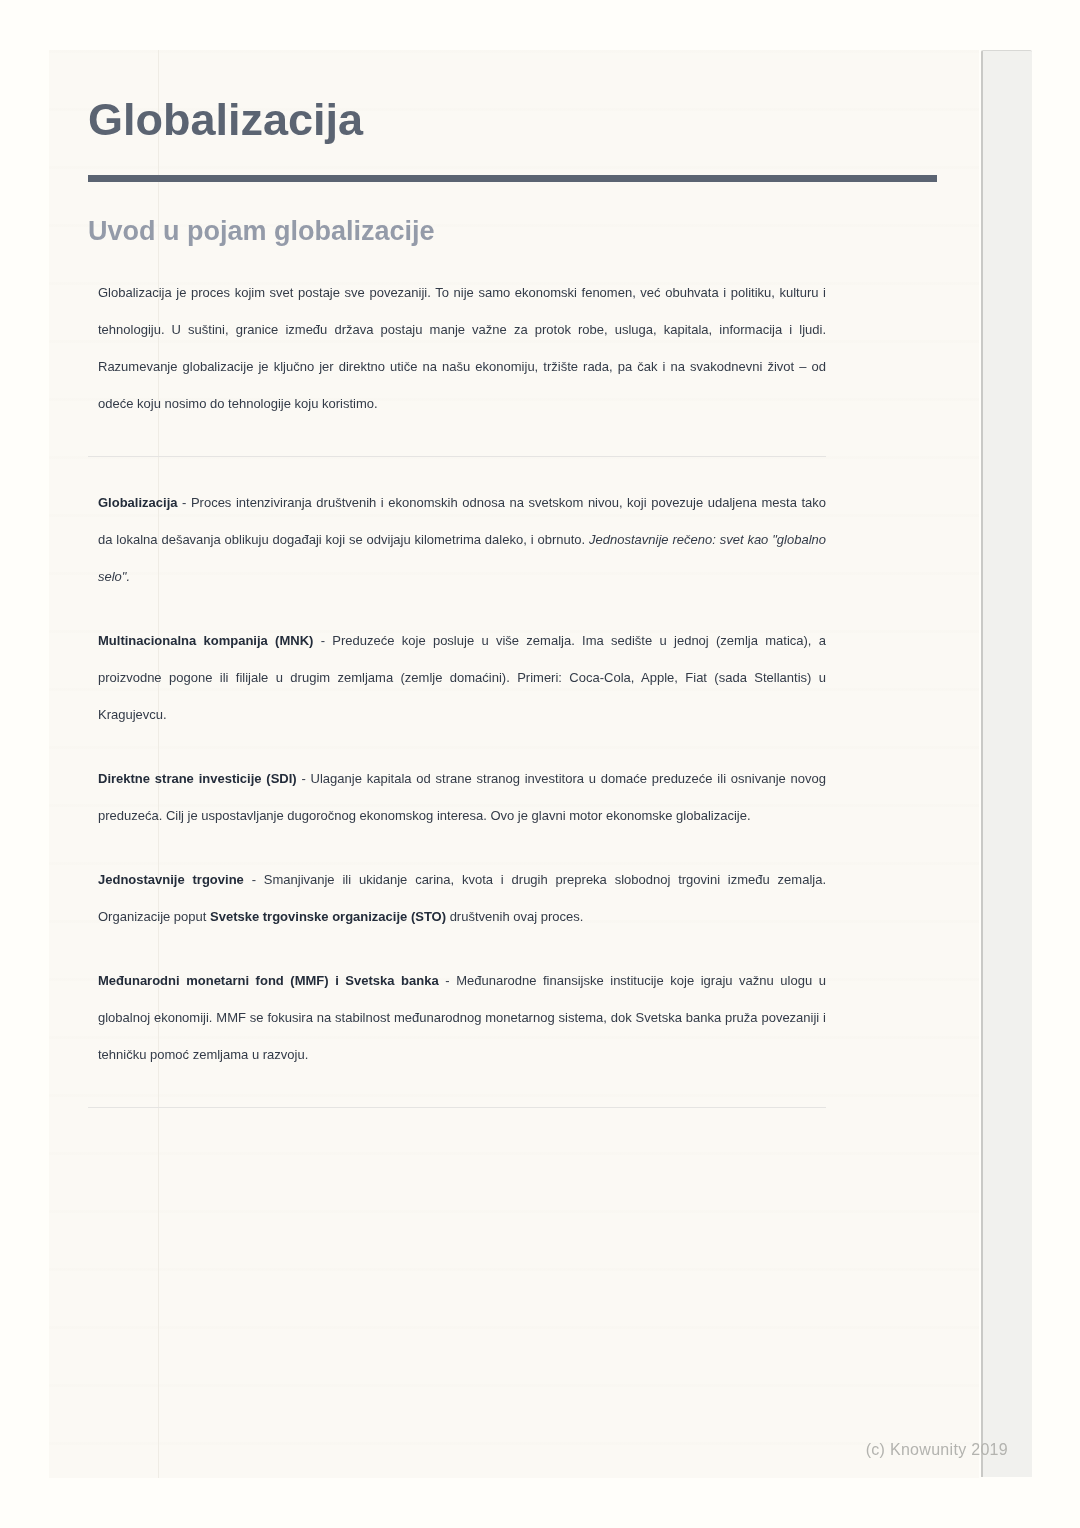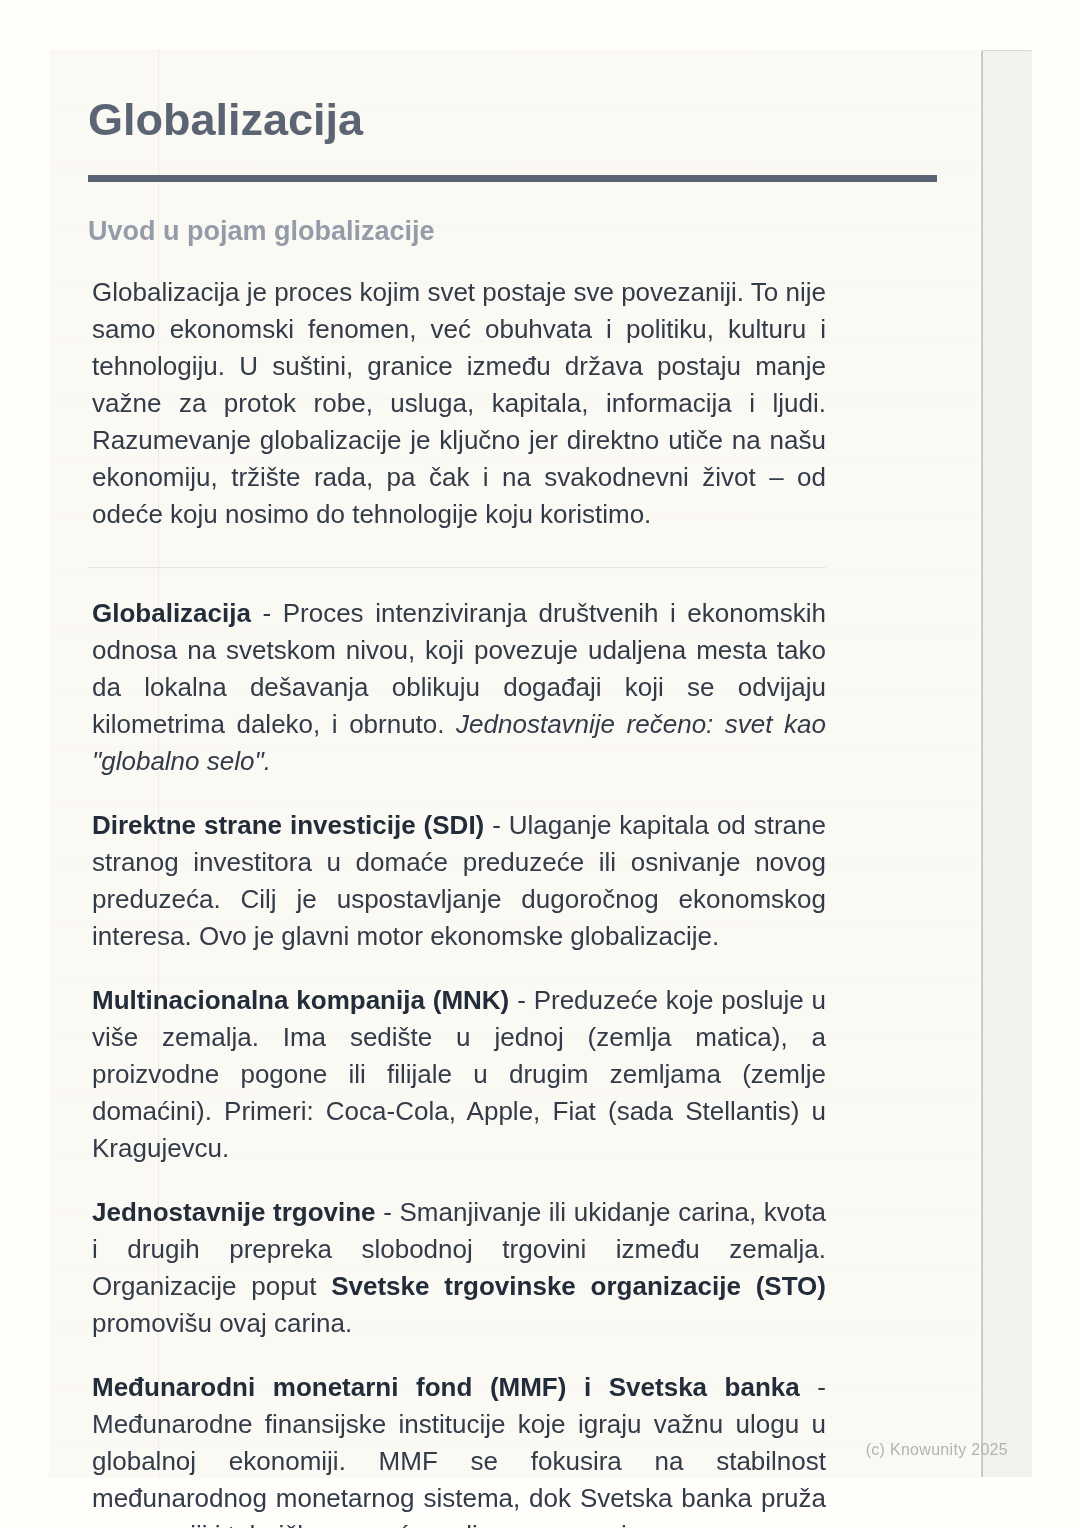--- a/index.html
+++ b/index.html
@@ -43,22 +43,22 @@
   .title-rule{
     margin-top:29px;width:849px;height:7px;
     background:var(--title-color);
   }
   .section-heading{
     margin:33px 0 0 0;
     font-size:27px;line-height:1.2;font-weight:bold;
     color:var(--heading-color);
   }
   .paragraph{
-    margin:27px 0 0 4px;
-    font-size:26px;line-height:37px;
+    margin:27px 0 0 10px;
+    font-size:13px;line-height:37px;
     color:var(--body-color);
     text-align:justify;
   }
   .seg-bold{font-weight:bold;color:var(--bold-color);}
   .seg-italic{font-style:italic;}
   .section-divider{
     border:none;height:0;
     border-top:1px solid var(--divider-color);
     margin:34px 0 0 0;width:738px;
   }
@@ -83,24 +83,24 @@
 <div class="sheet">
   <div class="margin-line"></div>
   <div class="content">
     <h1 class="page-title">Globalizacija</h1>
     <div class="title-rule"></div>
     <div id="sections">
         <h2 class="section-heading">Uvod u pojam globalizacije</h2>
         <p class="paragraph"><span class="seg-normal">Globalizacija je proces kojim svet postaje sve povezaniji. To nije samo ekonomski fenomen, već obuhvata i politiku, kulturu i tehnologiju. U suštini, granice između država postaju manje važne za protok robe, usluga, kapitala, informacija i ljudi. Razumevanje globalizacije je ključno jer direktno utiče na našu ekonomiju, tržište rada, pa čak i na svakodnevni život – od odeće koju nosimo do tehnologije koju koristimo.</span></p>
         <hr class="section-divider">
         <p class="paragraph"><span class="seg-bold">Globalizacija</span><span class="seg-normal"> - Proces intenziviranja društvenih i ekonomskih odnosa na svetskom nivou, koji povezuje udaljena mesta tako da lokalna dešavanja oblikuju događaji koji se odvijaju kilometrima daleko, i obrnuto. </span><span class="seg-italic">Jednostavnije rečeno: svet kao "globalno selo".</span></p>
+        <p class="paragraph"><span class="seg-bold">Multinacionalna kompanija (MNK)</span><span class="seg-normal"> - Preduzeće koje posluje u više zemalja. Ima sedište u jednoj (zemlja matica), a proizvodne pogone ili filijale u drugim zemljama (zemlje domaćini). Primeri: Coca-Cola, Apple, Fiat (sada Stellantis) u Kragujevcu.</span></p>
         <p class="paragraph"><span class="seg-bold">Direktne strane investicije (SDI)</span><span class="seg-normal"> - Ulaganje kapitala od strane stranog investitora u domaće preduzeće ili osnivanje novog preduzeća. Cilj je uspostavljanje dugoročnog ekonomskog interesa. Ovo je glavni motor ekonomske globalizacije.</span></p>
-        <p class="paragraph"><span class="seg-bold">Multinacionalna kompanija (MNK)</span><span class="seg-normal"> - Preduzeće koje posluje u više zemalja. Ima sedište u jednoj (zemlja matica), a proizvodne pogone ili filijale u drugim zemljama (zemlje domaćini). Primeri: Coca-Cola, Apple, Fiat (sada Stellantis) u Kragujevcu.</span></p>
-        <p class="paragraph"><span class="seg-bold">Jednostavnije trgovine</span><span class="seg-normal"> - Smanjivanje ili ukidanje carina, kvota i drugih prepreka slobodnoj trgovini između zemalja. Organizacije poput </span><span class="seg-bold">Svetske trgovinske organizacije (STO)</span><span class="seg-normal"> promovišu ovaj carina.</span></p>
+        <p class="paragraph"><span class="seg-bold">Jednostavnije trgovine</span><span class="seg-normal"> - Smanjivanje ili ukidanje carina, kvota i drugih prepreka slobodnoj trgovini između zemalja. Organizacije poput </span><span class="seg-bold">Svetske trgovinske organizacije (STO)</span><span class="seg-normal"> društvenih ovaj proces.</span></p>
         <p class="paragraph"><span class="seg-bold">Međunarodni monetarni fond (MMF) i Svetska banka</span><span class="seg-normal"> - Međunarodne finansijske institucije koje igraju važnu ulogu u globalnoj ekonomiji. MMF se fokusira na stabilnost međunarodnog monetarnog sistema, dok Svetska banka pruža povezaniji i tehničku pomoć zemljama u razvoju.</span></p>
         <hr class="section-divider">
       </div>
   </div>
 </div>
 
 <div class="edge-strip"></div>
 
-<div class="footer">(c) Knowunity 2025</div>
+<div class="footer">(c) Knowunity 2019</div>
 
 </body></html>

